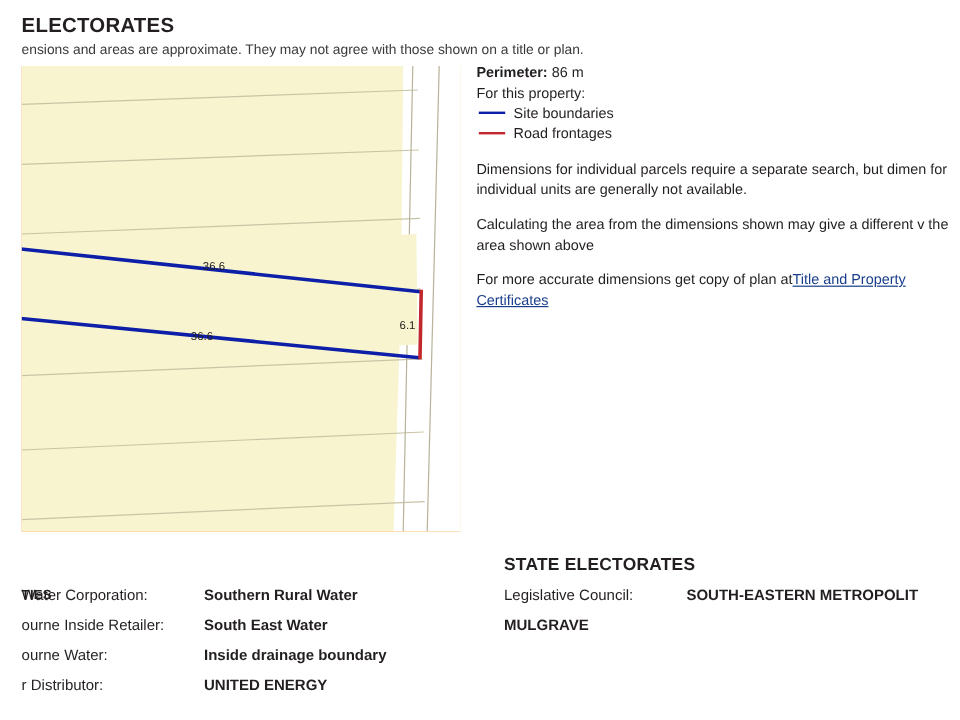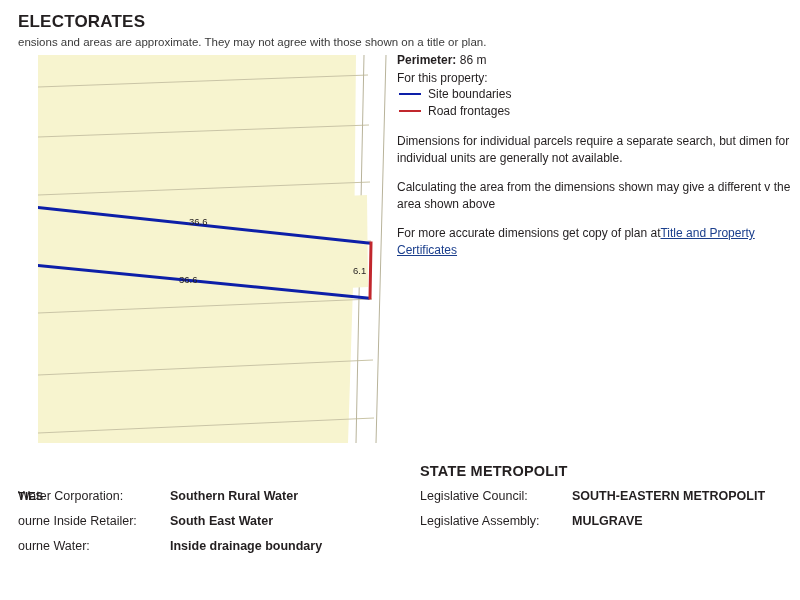--- a/index.html
+++ b/index.html
@@ -46,21 +46,20 @@
 
   
   .map-panel {
     position: absolute;
     left: 18px;
     top: 55px;
     width: 366px;
     height: 388px;
     background: #fdba74;
     overflow: hidden;
-    margin-left: 20px;
   }
   .map-svg { display: block; }
 
   
   .info-col {
     position: absolute;
     left: 397px;
     top: 52px;
     width: 400px;
   }
@@ -244,27 +243,30 @@
       <span class="kv-val">Southern Rural Water</span>
     </div>
     <div class="kv-row">
       <span class="kv-key">ourne Inside Retailer:</span>
       <span class="kv-val">South East Water</span>
     </div>
     <div class="kv-row">
       <span class="kv-key">ourne Water:</span>
       <span class="kv-val">Inside drainage boundary</span>
     </div>
-  </div>
-
-  <div class="sec-electorates-title">STATE METROPOLIT</div>
+    <div class="kv-row">
+      <span class="kv-key">r Distributor:</span>
+      <span class="kv-val">UNITED ENERGY</span>
+    </div>
+  </div>
+
+  <div class="sec-electorates-title">STATE ELECTORATES</div>
   <div class="kv-list electorates">
     <div class="kv-row">
       <span class="kv-key">Legislative Council:</span>
       <span class="kv-val">SOUTH-EASTERN METROPOLIT</span>
     </div>
     <div class="kv-row">
-      <span class="kv-key">Legislative Assembly:</span>
       <span class="kv-val">MULGRAVE</span>
     </div>
   </div>
 
 </div>
 
 </body></html>

